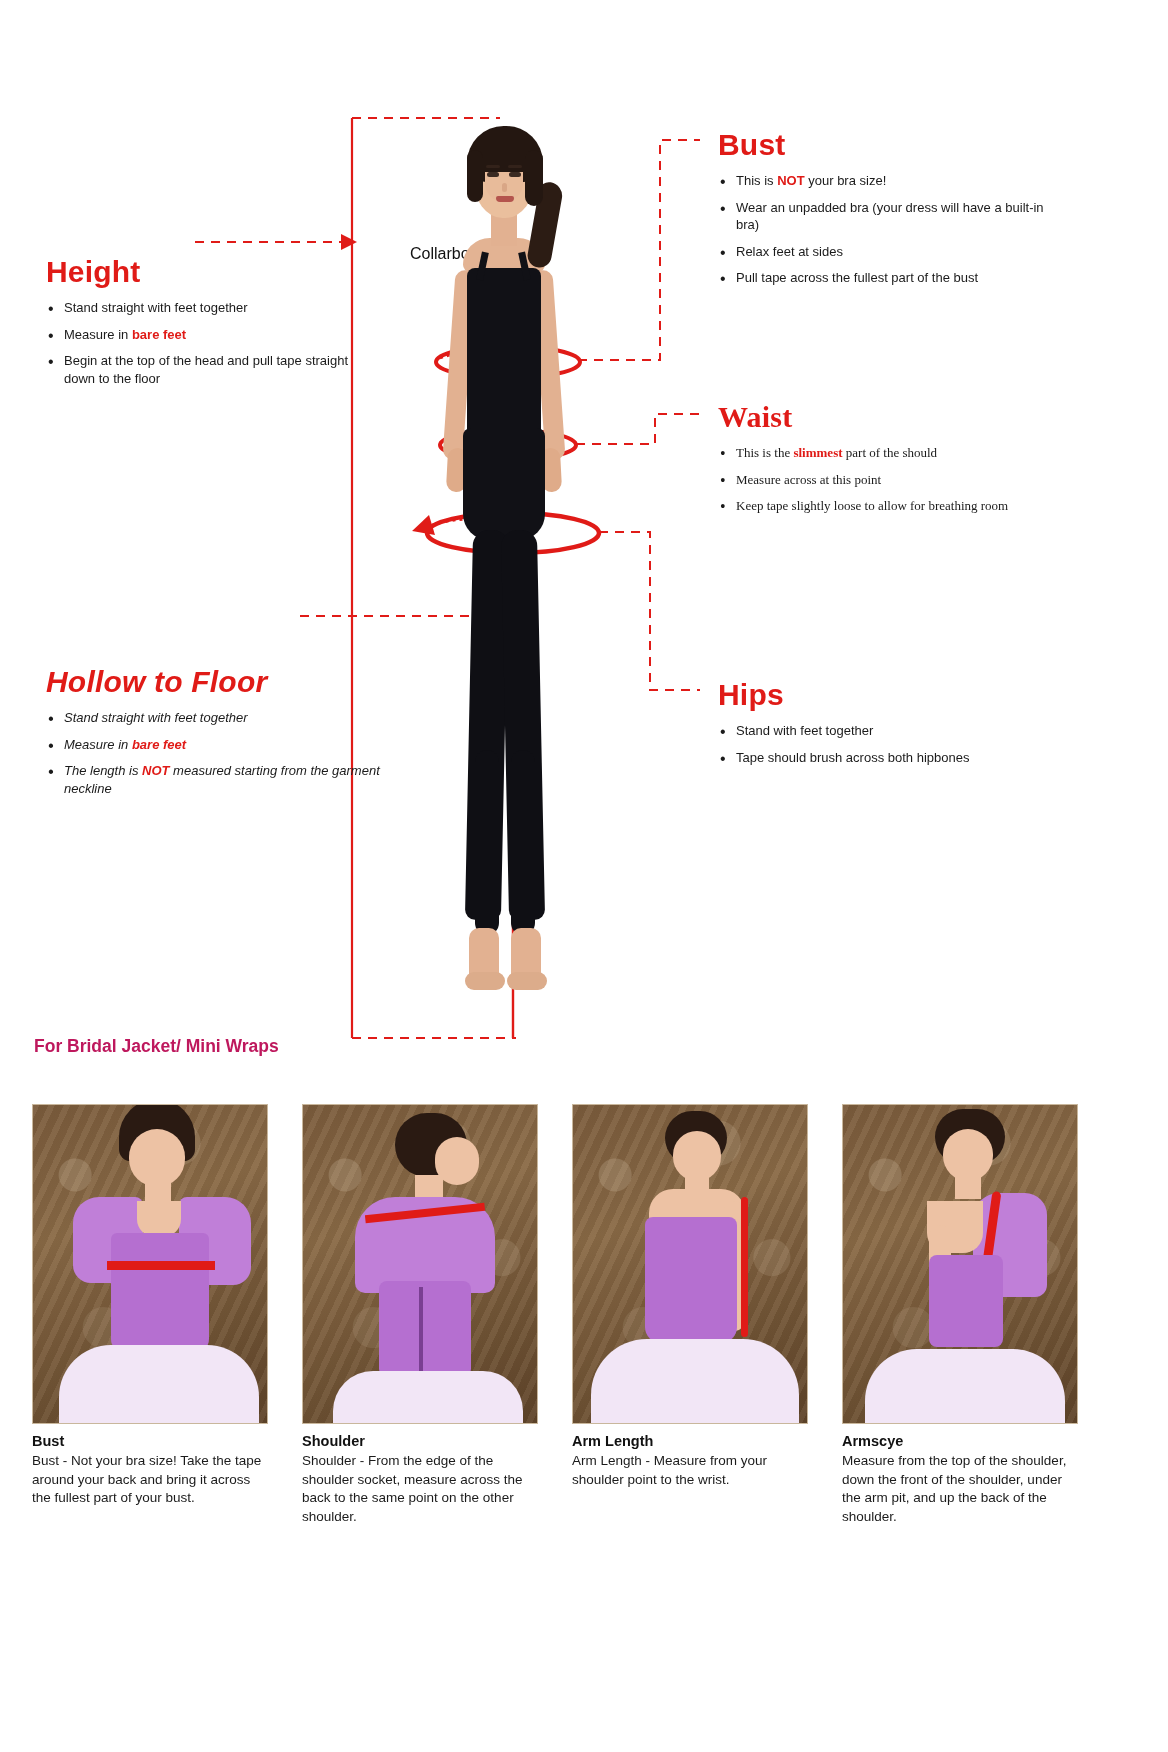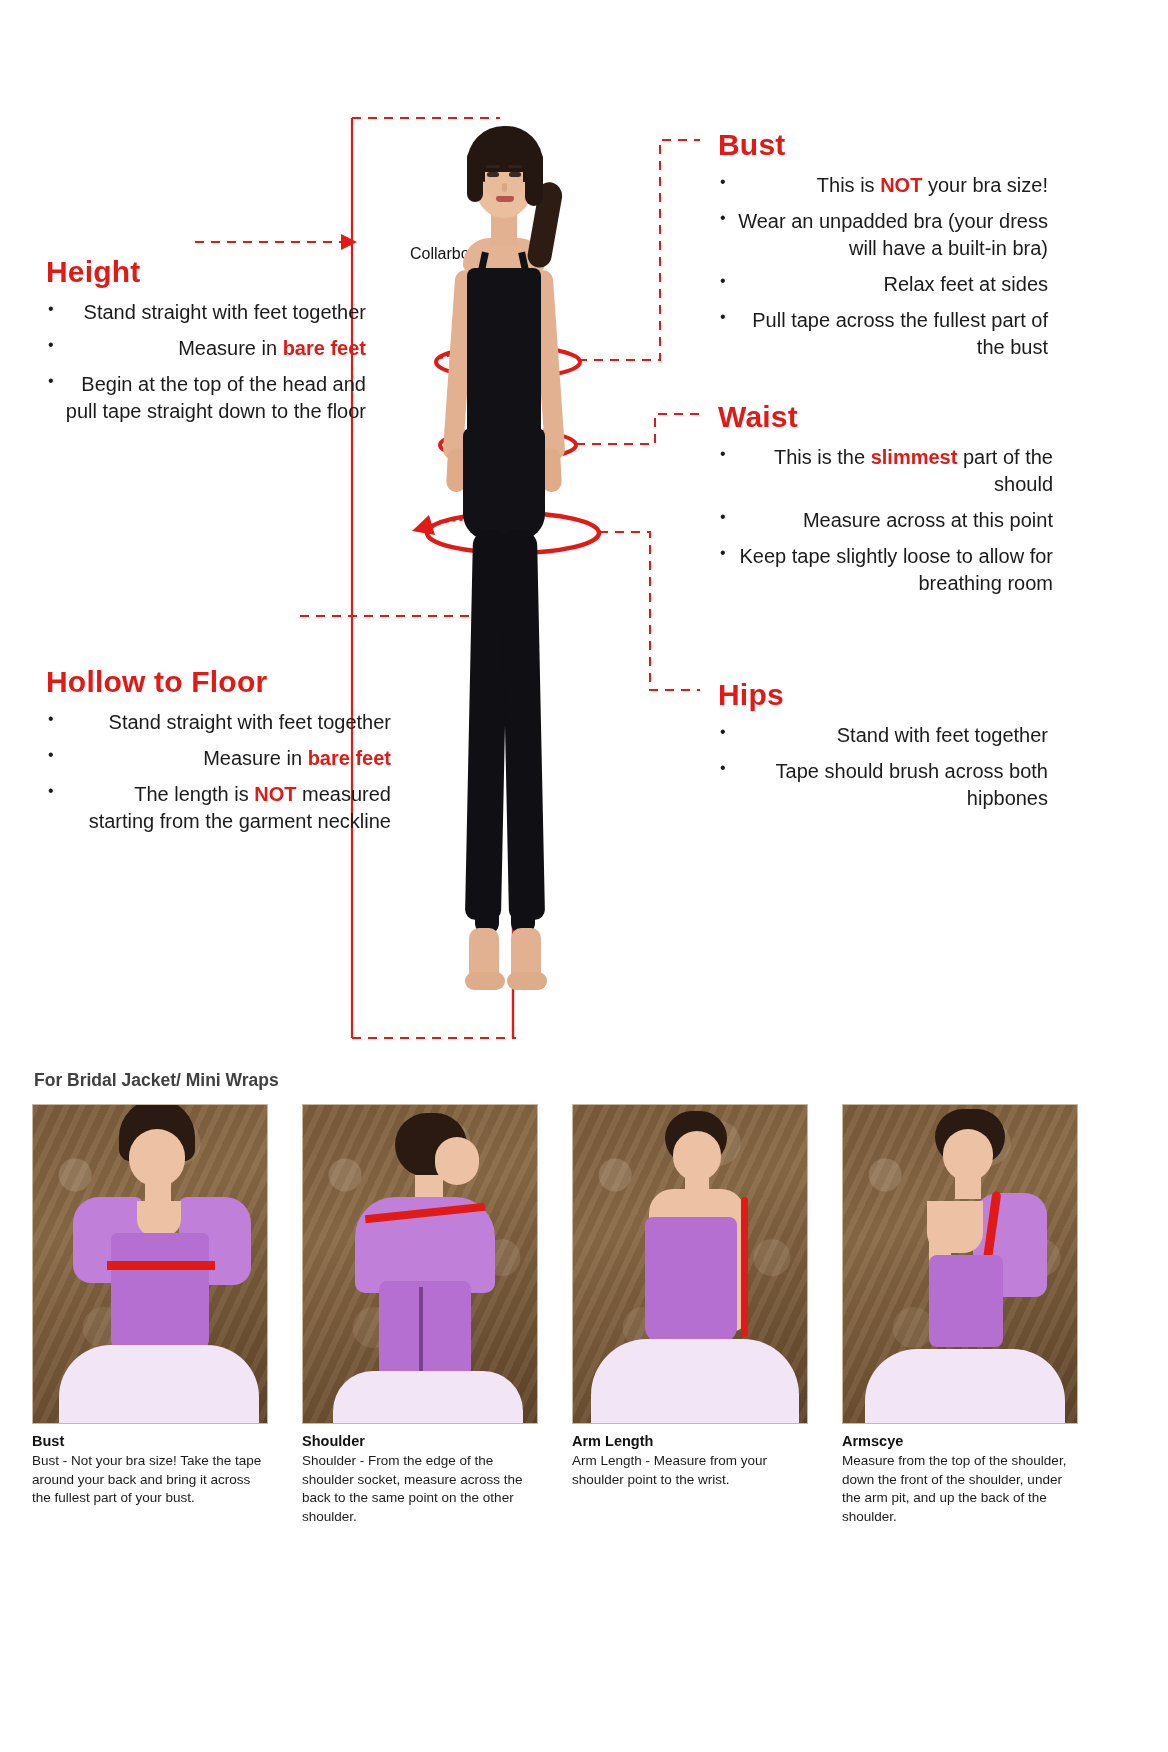--- a/index.html
+++ b/index.html
@@ -37,41 +37,40 @@
   }
   .bullets {
     list-style: none;
     margin: 10px 0 0 0;
     padding: 0;
   }
   .bullets li {
     position: relative;
     padding-left: 18px;
     margin-bottom: 9px;
-    font-size: 20px;
+    font-size: 13px;
     line-height: 1.35;
     color: #1b1b1b;
-    text-align: right;
   }
   .bullets li::before {
     content: "\2022";
     position: absolute;
     left: 2px;
     top: -1px;
     color: #1b1b1b;
     font-size: 16px;
   }
   .hl { color: #e01b17; font-weight: bold; }
 
   
   #block-height { position: absolute; left: 46px; top: 255px; width: 320px; }
-  #block-hollow { position: absolute; left: 46px; top: 665px; width: 345px; }
+  #block-hollow { position: absolute; left: 46px; top: 665px; width: 345px; font-style: italic; }
   
   #block-bust  { position: absolute; left: 718px; top: 128px; width: 330px; }
-  #block-waist { position: absolute; left: 718px; top: 400px; width: 335px; }
+  #block-waist { position: absolute; left: 718px; top: 400px; width: 335px; font-family: Liberation Serif, serif; }
   #block-hips  { position: absolute; left: 718px; top: 678px; width: 330px; }
 
   #block-height .headline, #block-hollow .headline { }
   .note-collarbone {
     position: absolute;
     left: 410px;
     top: 245px;
     font-size: 16px;
     color: #111;
     font-weight: normal;
@@ -124,24 +123,24 @@
   .foot-l{ left: 74px; top: 818px; width: 30px; height: 60px; border-radius: 10px 10px 14px 14px; background:#e2b191; z-index:3;}
   .foot-r{ left: 116px; top: 818px; width: 30px; height: 60px; border-radius: 10px 10px 14px 14px; background:#e2b191; z-index:3;}
   .toe-l { left: 70px; top: 862px; width: 40px; height: 18px; border-radius: 10px; background:#dcac8b; z-index:4;}
   .toe-r { left: 112px; top: 862px; width: 40px; height: 18px; border-radius: 10px; background:#dcac8b; z-index:4;}
 
   
   .overlay { position: absolute; left: 0; top: 0; width: 1168px; height: 1180px; pointer-events: none; }
   .section-title {
     position: absolute;
     left: 34px;
-    top: 1070px;
+    top: 1036px;
     font-size: 17.5px;
     font-weight: bold;
-    color: #404040;
+    color: #be185d;
   }
   .cards {
     position: absolute;
     left: 32px;
     top: 1104px;
     width: 1110px;
     display: flex;
     gap: 34px;
   }
   .card { width: 236px; }

